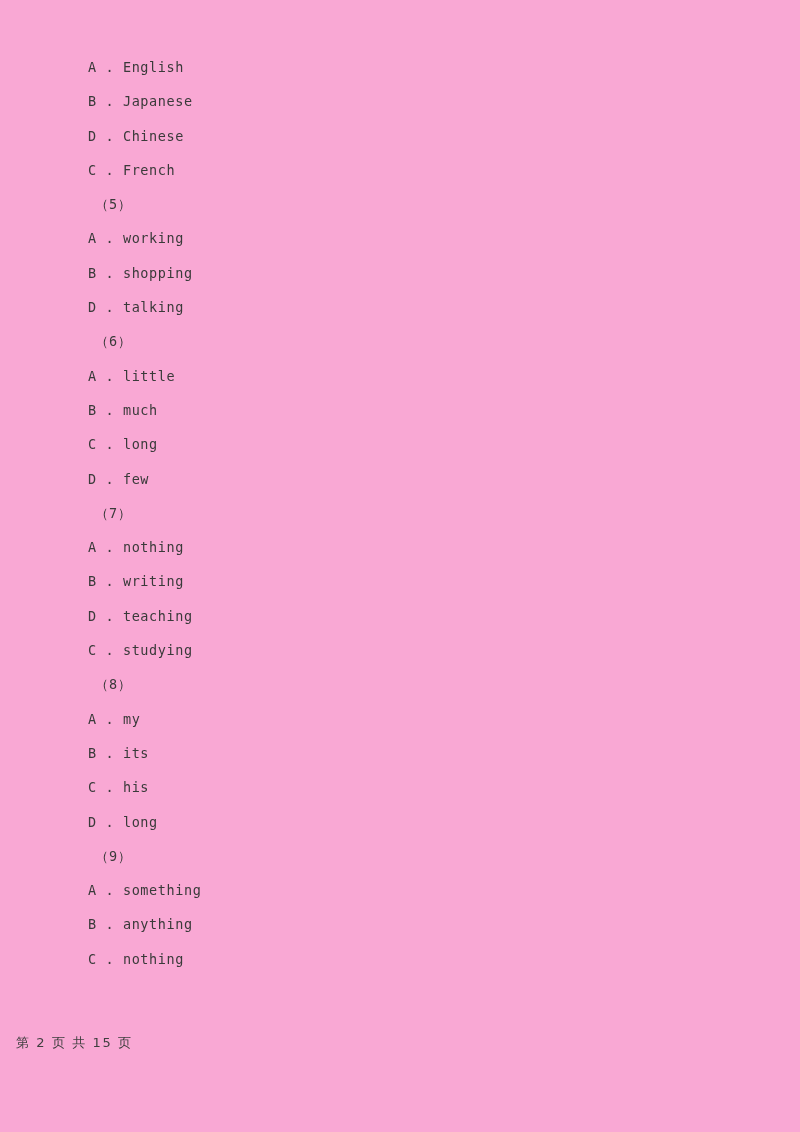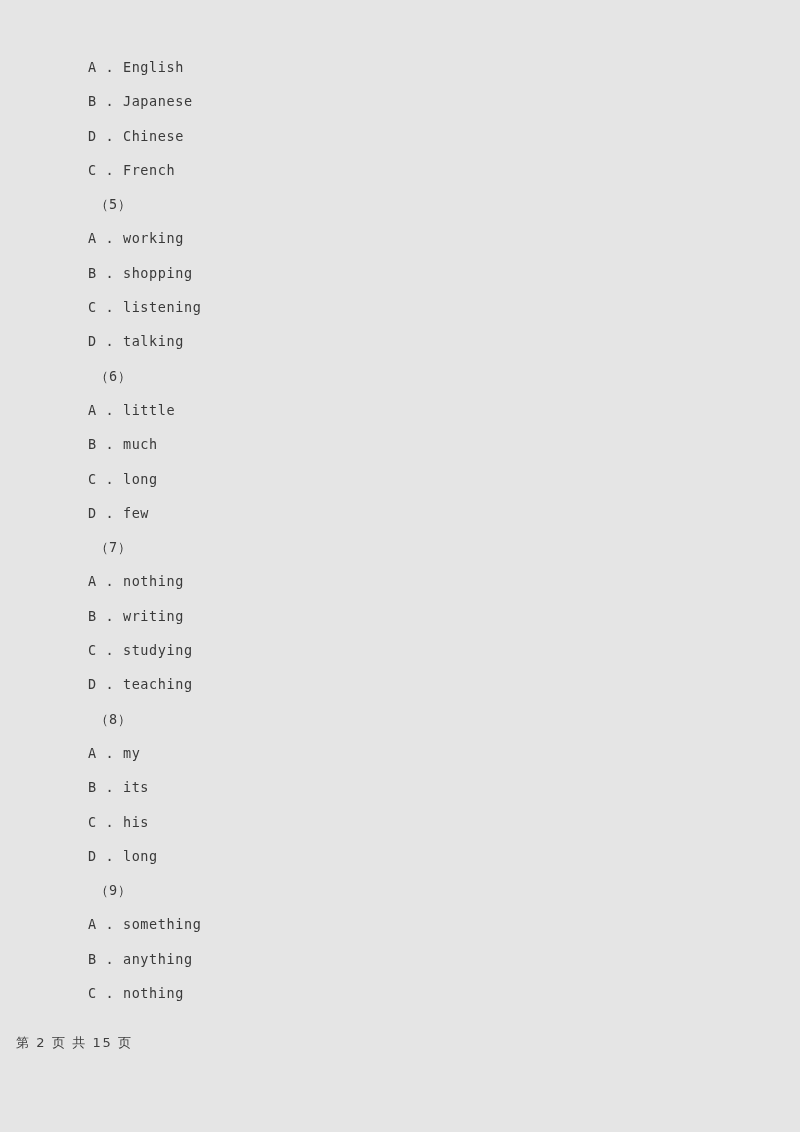--- a/index.html
+++ b/index.html
@@ -15,21 +15,21 @@
     font-family: "Liberation Serif", "DejaVu Serif", serif;
     -webkit-font-smoothing: antialiased;
   }
 
   #page {
     position: absolute;
     left: 0;
     top: 0;
     width: 800px;
     height: 1132px;
-    background: #e5e5e5;
+    background: #f9a8d4;
   }
 
   #content {
     position: absolute;
     left: 88px;
     top: 50px;
     width: 620px;
   }
 
   .line {
@@ -73,32 +73,31 @@
 <div id="page">
 
   <div id="content">
       <div class="line option">A . English</div>
       <div class="line option">B . Japanese</div>
       <div class="line option">D . Chinese</div>
       <div class="line option">C . French</div>
       <div class="line qnum">（5）</div>
       <div class="line option">A . working</div>
       <div class="line option">B . shopping</div>
-      <div class="line option">C . listening</div>
       <div class="line option">D . talking</div>
       <div class="line qnum">（6）</div>
       <div class="line option">A . little</div>
       <div class="line option">B . much</div>
       <div class="line option">C . long</div>
       <div class="line option">D . few</div>
       <div class="line qnum">（7）</div>
       <div class="line option">A . nothing</div>
       <div class="line option">B . writing</div>
+      <div class="line option">D . teaching</div>
       <div class="line option">C . studying</div>
-      <div class="line option">D . teaching</div>
       <div class="line qnum">（8）</div>
       <div class="line option">A . my</div>
       <div class="line option">B . its</div>
       <div class="line option">C . his</div>
       <div class="line option">D . long</div>
       <div class="line qnum">（9）</div>
       <div class="line option">A . something</div>
       <div class="line option">B . anything</div>
       <div class="line option">C . nothing</div>
     </div>

